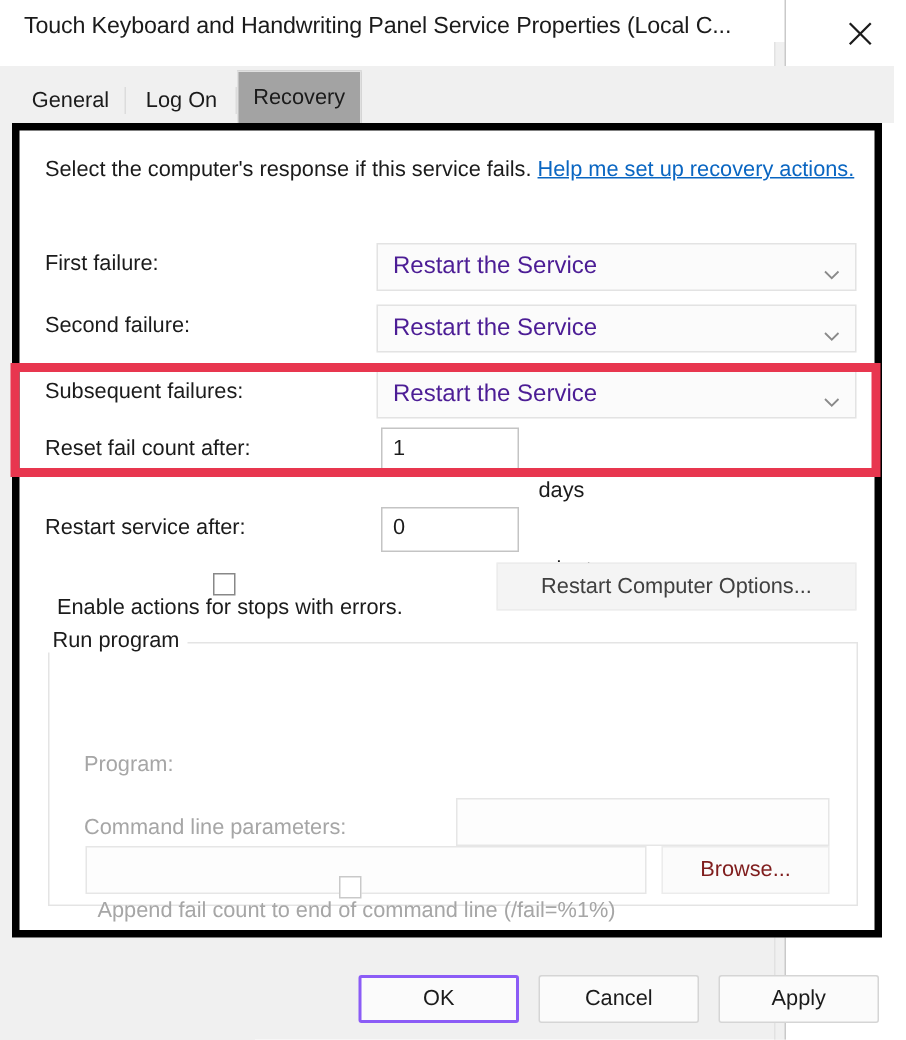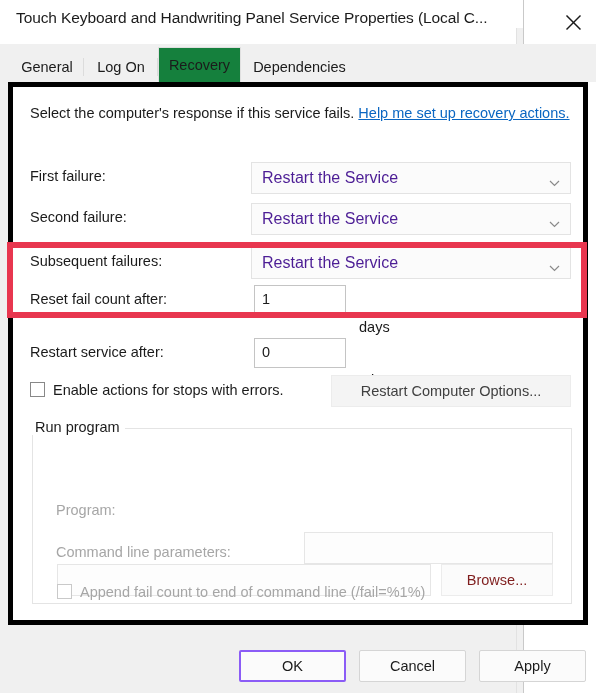--- a/index.html
+++ b/index.html
@@ -113,21 +113,21 @@
     position: absolute;
     right: 0;
     top: 6px;
     bottom: 6px;
     width: 1px;
     background: #dcdcdc;
   }
   .tab.active {
     top: 3px;
     height: 35px;
-    background: #15803d;
+    background: #a3a3a3;
     border: 1px solid #e0e0e0;
     border-bottom: none;
     z-index: 3;
   }
   .tab.active::after { display: none; }
 
   
   .tabpanel {
     position: absolute;
     left: 8px;
@@ -237,21 +237,23 @@
     pointer-events: none;
     z-index: 5;
   }
 
   
   .chk-row {
     position: absolute;
     left: 17px;
     top: 295px;
     display: flex;
-    cursor: default;
+    align-items: center;
+    cursor: default;
+    flex-direction: column;
   }
   .chk {
     width: 15px;
     height: 15px;
     border: 1px solid #888888;
     background: #ffffff;
     box-sizing: border-box;
     flex: none;
   }
   .chk.disabled { border-color: #c9c9c9; }
@@ -372,23 +374,20 @@
 
   <div class="tabstrip">
     <div class="tab sep" style="left:84px;width:74px;">
       <span>Log On</span>
     </div>
     <div class="tab sep" style="left:10px;width:74px;">
       <span>General</span>
     </div>
     <div class="tab active" style="left:158px;width:83px;">
       <span>Recovery</span>
-    </div>
-    <div class="tab" style="left:241px;width:117px;">
-      <span>Dependencies</span>
     </div>
   </div>
 
   <div class="tabpanel">
 
     <div class="intro">
       <span>Select the computer's response if this service fails. </span><a>Help me set up recovery actions.</a>
     </div>
 
     <div class="row" style="top:75px;">

